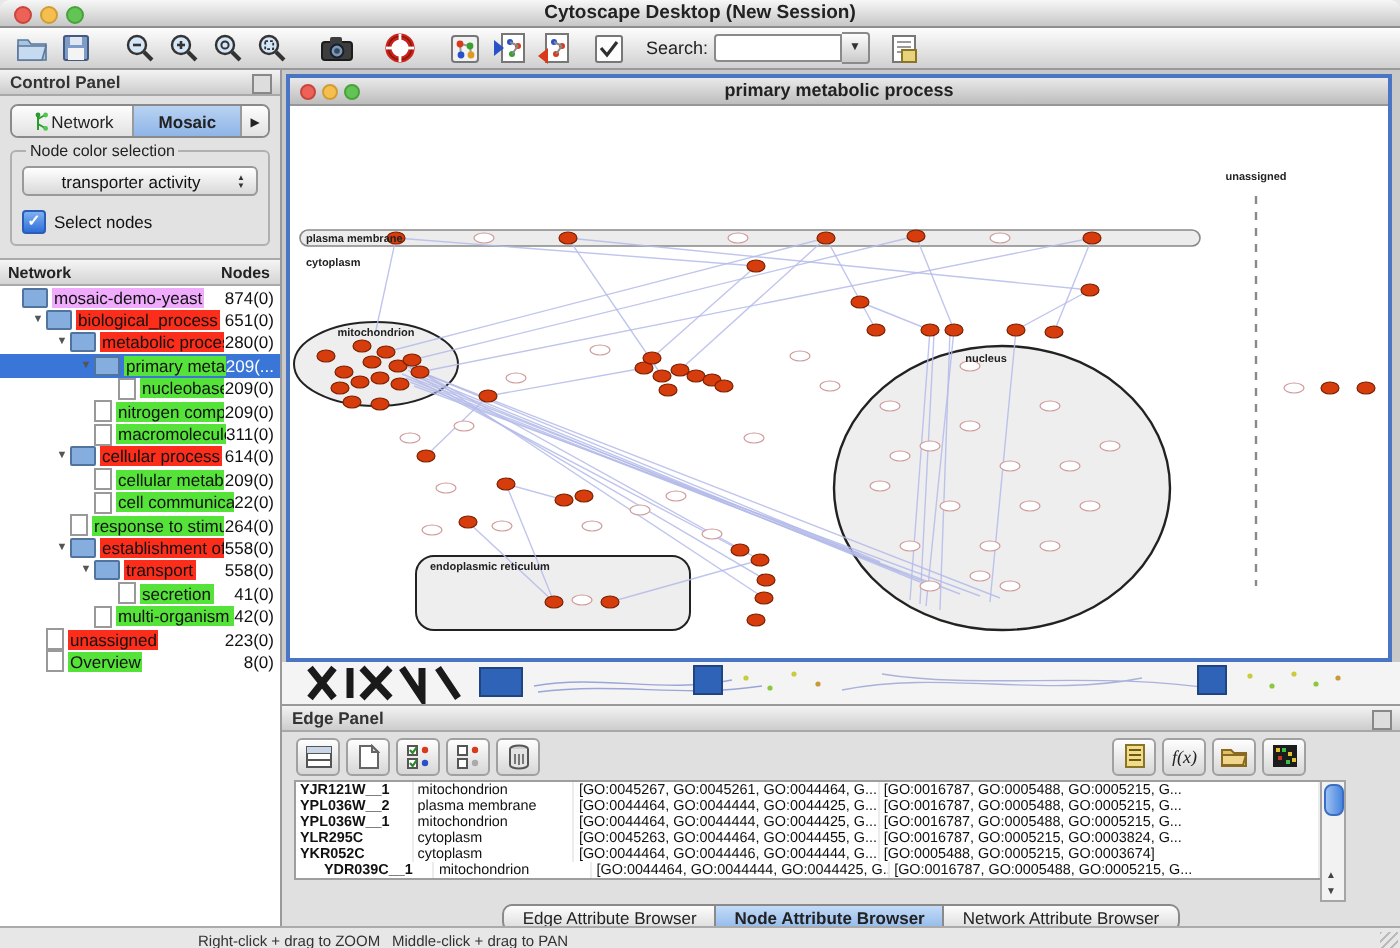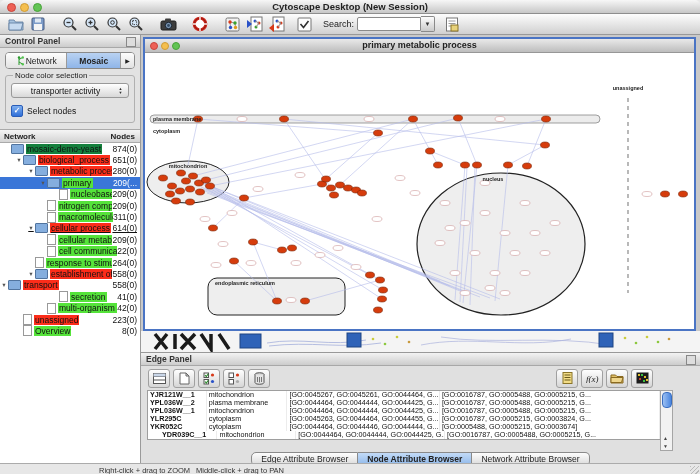--- a/index.html
+++ b/index.html
@@ -47,21 +47,21 @@
   #treehead .c1{padding-left:4px;flex:1;}
   #treehead .c2{padding-right:5px;}
   #tree{background:#fff;height:336px;overflow:hidden;}
   .trow{height:11.4px;display:flex;align-items:center;font-size:8.5px;color:#111;}
   .trow .arrow{width:8px;font-size:5.5px;color:#555;text-align:center;flex:none;}
   .ficon{width:11px;height:8px;background:#85aede;border:1px solid #51749f;border-radius:1px;margin-right:2px;flex:none;}
   .picon{width:7px;height:9px;background:#fff;border:1px solid #999;margin-right:2px;flex:none;}
   .tlabel{padding:0 1px;white-space:nowrap;overflow:hidden;max-width:82px;}
   .tcount{margin-left:auto;padding-right:3px;font-size:8.5px;flex:none;}
   .trow.sel{background:#3a76d8;}
-  .trow.sel .tcount{color:#fff;padding-left:20px;}
+  .trow.sel .tcount{color:#fff;}
   
   #desktop{position:absolute;left:141px;top:35px;width:559px;height:428px;background:#c9c9c9;}
   #netframe{position:absolute;left:2px;top:2px;width:549px;height:290px;border:2px solid #4a74c4;background:#fff;}
   #nftitle{height:13px;background:linear-gradient(#e9e9e9,#bdbdbd);border-bottom:1px solid #979797;position:relative;}
   #nftitle .title{display:block;text-align:center;font-size:9px;font-weight:bold;color:#222;line-height:13px;}
   #nfcanvas{position:relative;width:549px;height:276px;background:#fff;overflow:hidden;}
   #behindstrip{position:absolute;left:0;top:296px;width:559px;height:21px;background:#f4f4f4;overflow:hidden;}
   
   #dpanel{position:absolute;left:0;top:317px;width:559px;height:111px;background:#e0e0e0;border-top:1px solid #999;}
   #dtoolbar{display:flex;align-items:center;height:24px;padding-left:7px;}
@@ -259,21 +259,21 @@
     </div>
   </div>
   <div id="treehead">
     <span class="c1">Network</span>
     <span class="c2">Nodes</span>
   </div>
   <div id="tree">
       <div class="trow" style="padding-left: 3px;">
         <span class="arrow"></span>
         <span class="ficon"></span>
-        <span class="tlabel" style="background: #15803d;">mosaic-demo-yeast</span>
+        <span class="tlabel" style="background: #f0abfc;">mosaic-demo-yeast</span>
         <span class="tcount">874(0)</span>
       </div>
       <div class="trow" style="padding-left: 15px;">
         <span class="arrow">▼</span>
         <span class="ficon"></span>
         <span class="tlabel" style="background: rgb(252, 45, 26);">biological_process</span>
         <span class="tcount">651(0)</span>
       </div>
       <div class="trow" style="padding-left: 27px;">
         <span class="arrow">▼</span>
@@ -298,21 +298,21 @@
         <span class="picon"></span>
         <span class="tlabel" style="background: rgb(85, 227, 58);">nitrogen compo</span>
         <span class="tcount">209(0)</span>
       </div>
       <div class="trow" style="padding-left: 39px;">
         <span class="arrow"></span>
         <span class="picon"></span>
         <span class="tlabel" style="background: rgb(85, 227, 58);">macromolecule</span>
         <span class="tcount">311(0)</span>
       </div>
-      <div class="trow" style="padding-left: 27px; text-decoration: underline;">
+      <div class="trow" style="padding-left: 27px;">
         <span class="arrow">▼</span>
         <span class="ficon"></span>
         <span class="tlabel" style="background: rgb(252, 45, 26);">cellular process</span>
         <span class="tcount">614(0)</span>
       </div>
       <div class="trow" style="padding-left: 39px;">
         <span class="arrow"></span>
         <span class="picon"></span>
         <span class="tlabel" style="background: rgb(85, 227, 58);">cellular metabo</span>
         <span class="tcount">209(0)</span>
@@ -328,21 +328,21 @@
         <span class="picon"></span>
         <span class="tlabel" style="background: rgb(85, 227, 58);">response to stimul</span>
         <span class="tcount">264(0)</span>
       </div>
       <div class="trow" style="padding-left: 27px;">
         <span class="arrow">▼</span>
         <span class="ficon"></span>
         <span class="tlabel" style="background: rgb(252, 45, 26);">establishment of lo</span>
         <span class="tcount">558(0)</span>
       </div>
-      <div class="trow" style="">
+      <div class="trow" style="padding-left: 39px;">
         <span class="arrow">▼</span>
         <span class="ficon"></span>
         <span class="tlabel" style="background: rgb(252, 45, 26);">transport</span>
         <span class="tcount">558(0)</span>
       </div>
       <div class="trow" style="padding-left: 51px;">
         <span class="arrow"></span>
         <span class="picon"></span>
         <span class="tlabel" style="background: rgb(85, 227, 58);">secretion</span>
         <span class="tcount">41(0)</span>

